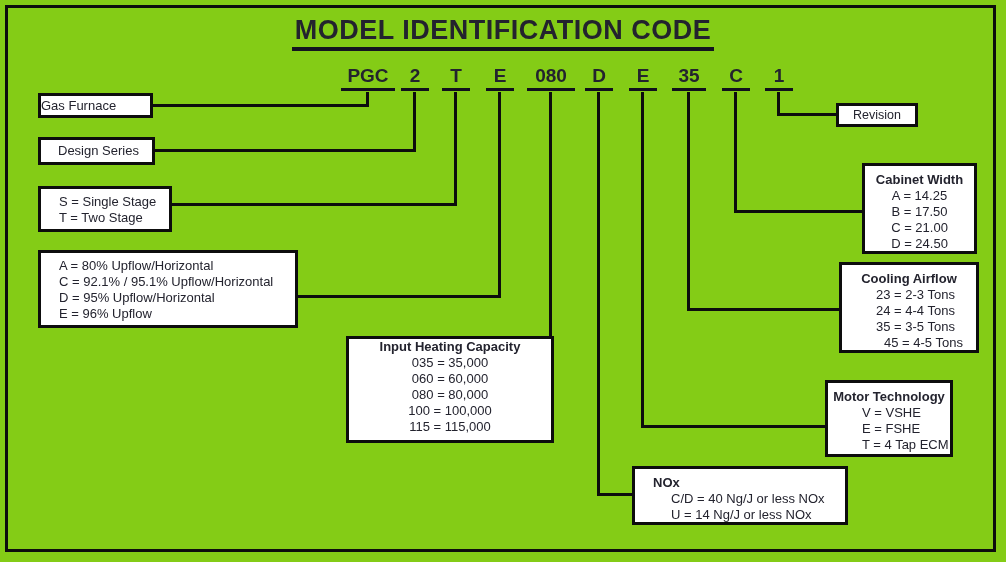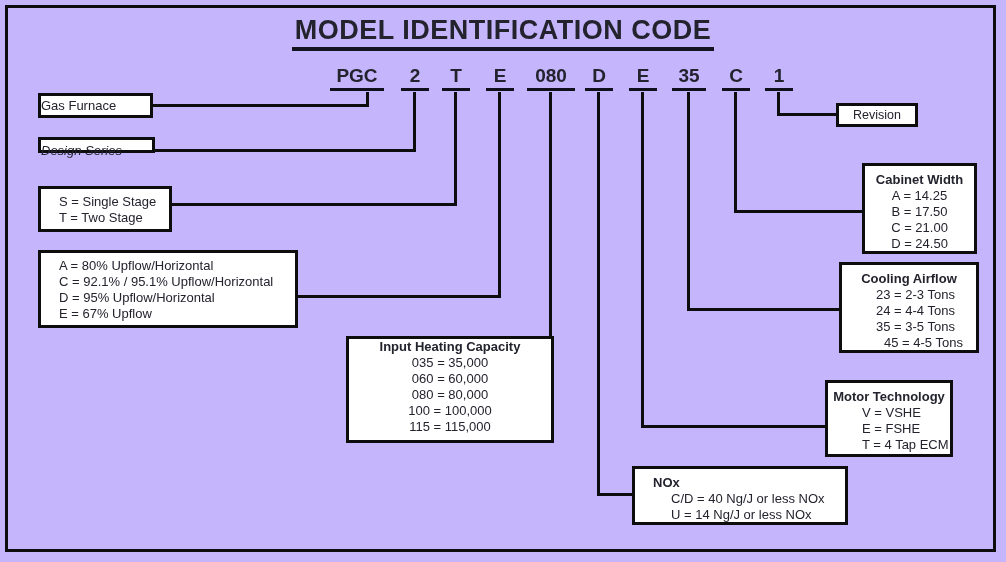--- a/index.html
+++ b/index.html
@@ -1,17 +1,17 @@
 <!DOCTYPE html>
 <html><head>
 <meta charset="utf-8">
 <style>
   html,body{margin:0;padding:0;background:#ffffff;}
   #stage{
-    position:relative;width:1006px;height:562px;background:#c4b5fd;
+    position:relative;width:1006px;height:562px;background:#84cc16;
     font-family:"Liberation Sans",sans-serif;color:#23232e;overflow:hidden;
   }
   #frame{position:absolute;left:5px;top:5px;width:991px;height:547px;border:3px solid #0d0d0d;box-sizing:border-box;}
   
   #title-wrap{position:absolute;left:0;top:15px;width:100%;text-align:center;}
   #title{display:inline-block;font-size:27px;font-weight:bold;letter-spacing:.5px;border-bottom:4px solid #141420;padding:0 3px 1px 3px;}
   
   .char{position:absolute;top:63px;height:25px;line-height:25px;text-align:center;font-weight:bold;font-size:19px;border-bottom:3px solid #10101c;}
   
   .seg{position:absolute;background:#0d0d0d;}
@@ -26,21 +26,21 @@
 </head>
 <body>
 
 <div id="stage">
   <div id="frame"></div>
 
   <div id="title-wrap">
     <span id="title">MODEL IDENTIFICATION CODE</span>
   </div>
 
-  <div class="char" style="left:330px;width:54px;text-align:center;">PGC</div>
+  <div class="char" style="left:341px;width:54px;text-align:center;">PGC</div>
   <div class="char" style="left:401px;width:28px;">2</div>
   <div class="char" style="left:442px;width:28px;">T</div>
   <div class="char" style="left:486px;width:28px;">E</div>
   <div class="char" style="left:527px;width:48px;">080</div>
   <div class="char" style="left:585px;width:28px;">D</div>
   <div class="char" style="left:629px;width:28px;">E</div>
   <div class="char" style="left:672px;width:34px;">35</div>
   <div class="char" style="left:722px;width:28px;">C</div>
   <div class="char" style="left:765px;width:28px;">1</div>
 
@@ -71,34 +71,34 @@
   <div class="seg v" style="left:734px;top:92px;height:121px;"></div>
   <div class="seg h" style="left:734px;top:210px;width:128px;"></div>
 
   <div class="seg v" style="left:777px;top:92px;height:24px;"></div>
   <div class="seg h" style="left:777px;top:113px;width:59px;"></div>
 
   <div class="box" style="left:38px;top:93px;width:115px;height:25px;line-height:19px;">
     <span>Gas Furnace</span>
   </div>
 
-  <div class="box" style="left:38px;top:137px;width:117px;height:16px;line-height:22px;font-style:italic;">
+  <div class="box" style="left:38px;top:137px;width:117px;height:28px;line-height:22px;padding-left:17px;">
     <span>Design Series</span>
   </div>
 
   <div class="box" style="left:38px;top:186px;width:134px;height:46px;padding:5px 0 0 18px;">
     <div class="ln">S = Single Stage</div>
     <div class="ln">T = Two Stage</div>
   </div>
 
   <div class="box" style="left:38px;top:250px;width:260px;height:78px;padding:5px 0 0 18px;">
     <div class="ln">A = 80% Upflow/Horizontal</div>
     <div class="ln">C = 92.1% / 95.1% Upflow/Horizontal</div>
     <div class="ln">D = 95% Upflow/Horizontal</div>
-    <div class="ln">E = 67% Upflow</div>
+    <div class="ln">E = 96% Upflow</div>
   </div>
 
   <div class="box ctr" style="left:346px;top:336px;width:208px;height:107px;">
     <div class="bt ln">Input Heating Capacity</div>
     <div class="ln">035 = 35,000</div>
     <div class="ln">060 = 60,000</div>
     <div class="ln">080 = 80,000</div>
     <div class="ln">100 = 100,000</div>
     <div class="ln">115 = 115,000</div>
   </div>

